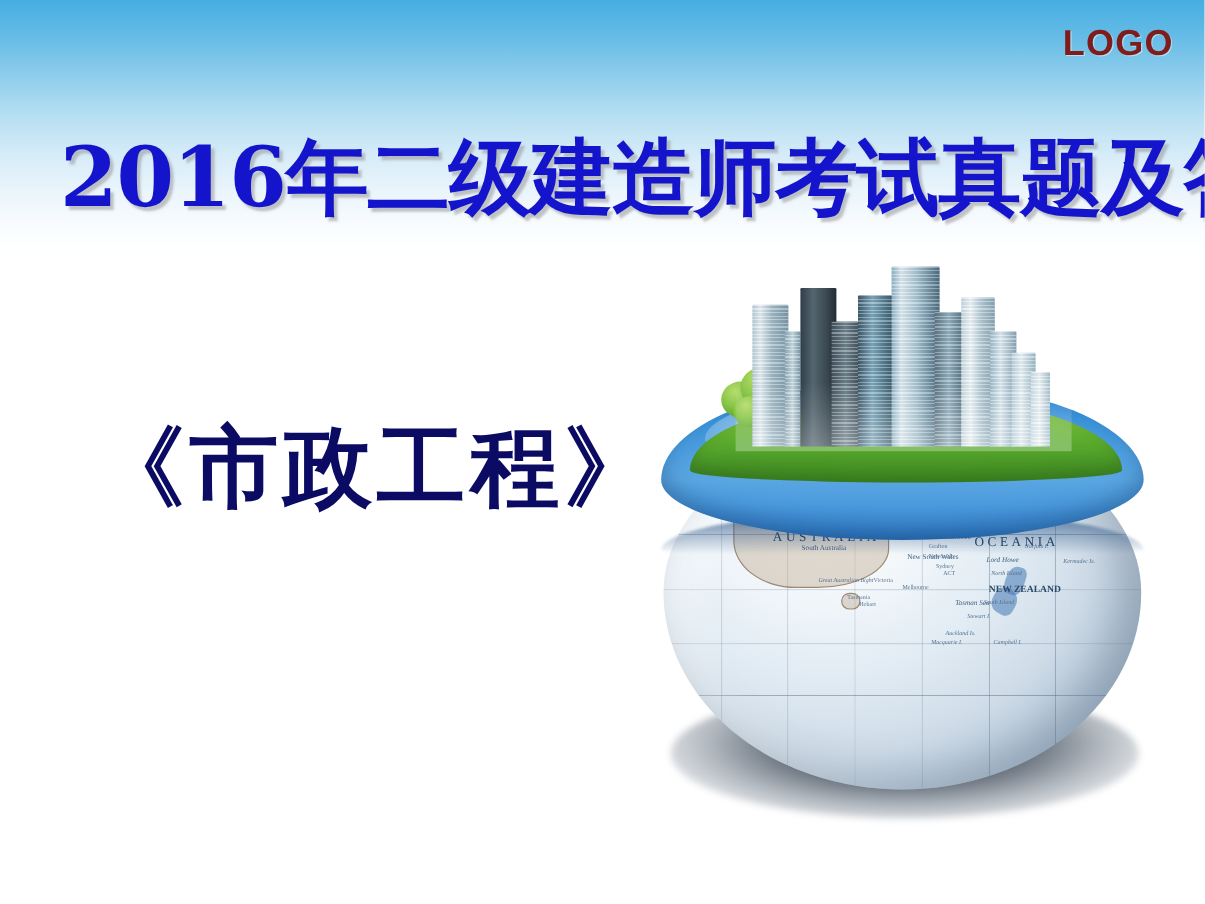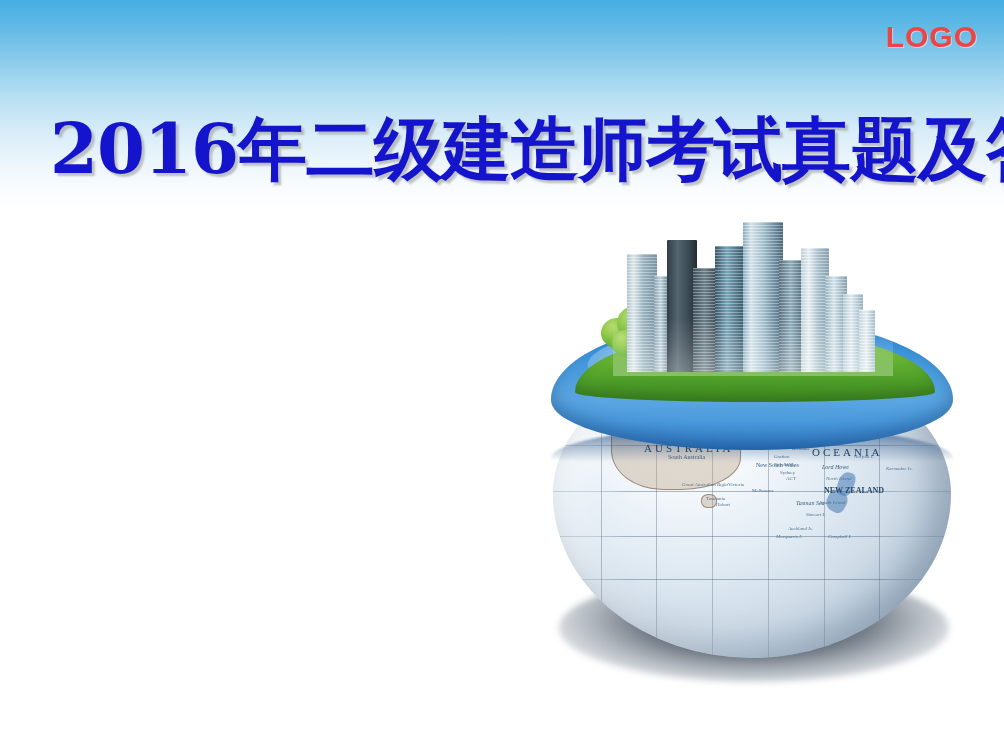--- a/index.html
+++ b/index.html
@@ -38,21 +38,21 @@
 
   
   .logo {
     position: absolute;
     right: 26px;
     top: 20px;
     font-family: "Liberation Sans", sans-serif;
     font-size: 30px;
     font-weight: bold;
     letter-spacing: 1px;
-    color: #ef4444;
+    color: #7f1d1d;
     text-shadow: 1px 1px 0 rgba(255,255,255,0.45);
   }
 
   
   .title {
     position: absolute;
     left: 50px;
     top: 112px;
     width: 920px;
     font-family: "DejaVu Serif", "Liberation Serif", serif;
@@ -331,20 +331,21 @@
 <body>
 
 <div class="slide">
 
   <div class="sky"></div>
 
   <div class="logo">LOGO</div>
 
   <div class="title">2016年二级建造师考试真题及答案</div>
 
+  <div class="subtitle">《市政工程》</div>
 
   <div class="globe-art">
 
     <div class="globe-shadow"></div>
 
     <div class="globe-ball">
 
       <div class="graticule-lat" style="top:16%;"></div>
       <div class="graticule-lat" style="top:30%;"></div>
       <div class="graticule-lat" style="top:45%;"></div>

